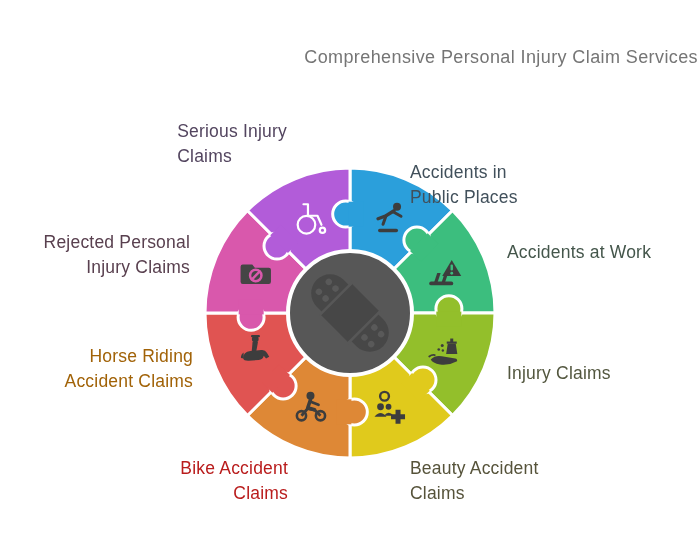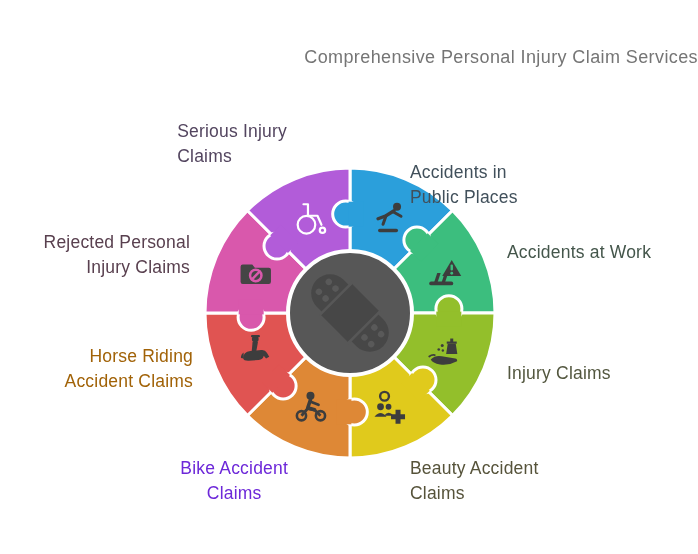--- a/index.html
+++ b/index.html
@@ -131,20 +131,20 @@
       </g>
     </g>
   </svg>
 
 <div class="seg-label l0" style="color: rgb(65, 80, 91); margin-top: 40px;">Accidents in
 Public Places</div>
 <div class="seg-label l1" style="color: rgb(68, 86, 75);">Accidents at Work</div>
 <div class="seg-label l2" style="color: rgb(83, 87, 63);">Injury Claims</div>
 <div class="seg-label l3" style="color: rgb(86, 83, 58);">Beauty Accident
 Claims</div>
-<div class="seg-label l4" style="color: #6d28d9; text-align: center;">Bike Accident
+<div class="seg-label l4" style="color: #b91c1c;">Bike Accident
 Claims</div>
 <div class="seg-label l5" style="color: #a16207;">Horse Riding
 Accident Claims</div>
 <div class="seg-label l6" style="color: rgb(89, 64, 79);">Rejected Personal
 Injury Claims</div>
 <div class="seg-label l7" style="color: rgb(83, 69, 95);">Serious Injury
 Claims</div>
 
 </body></html>

